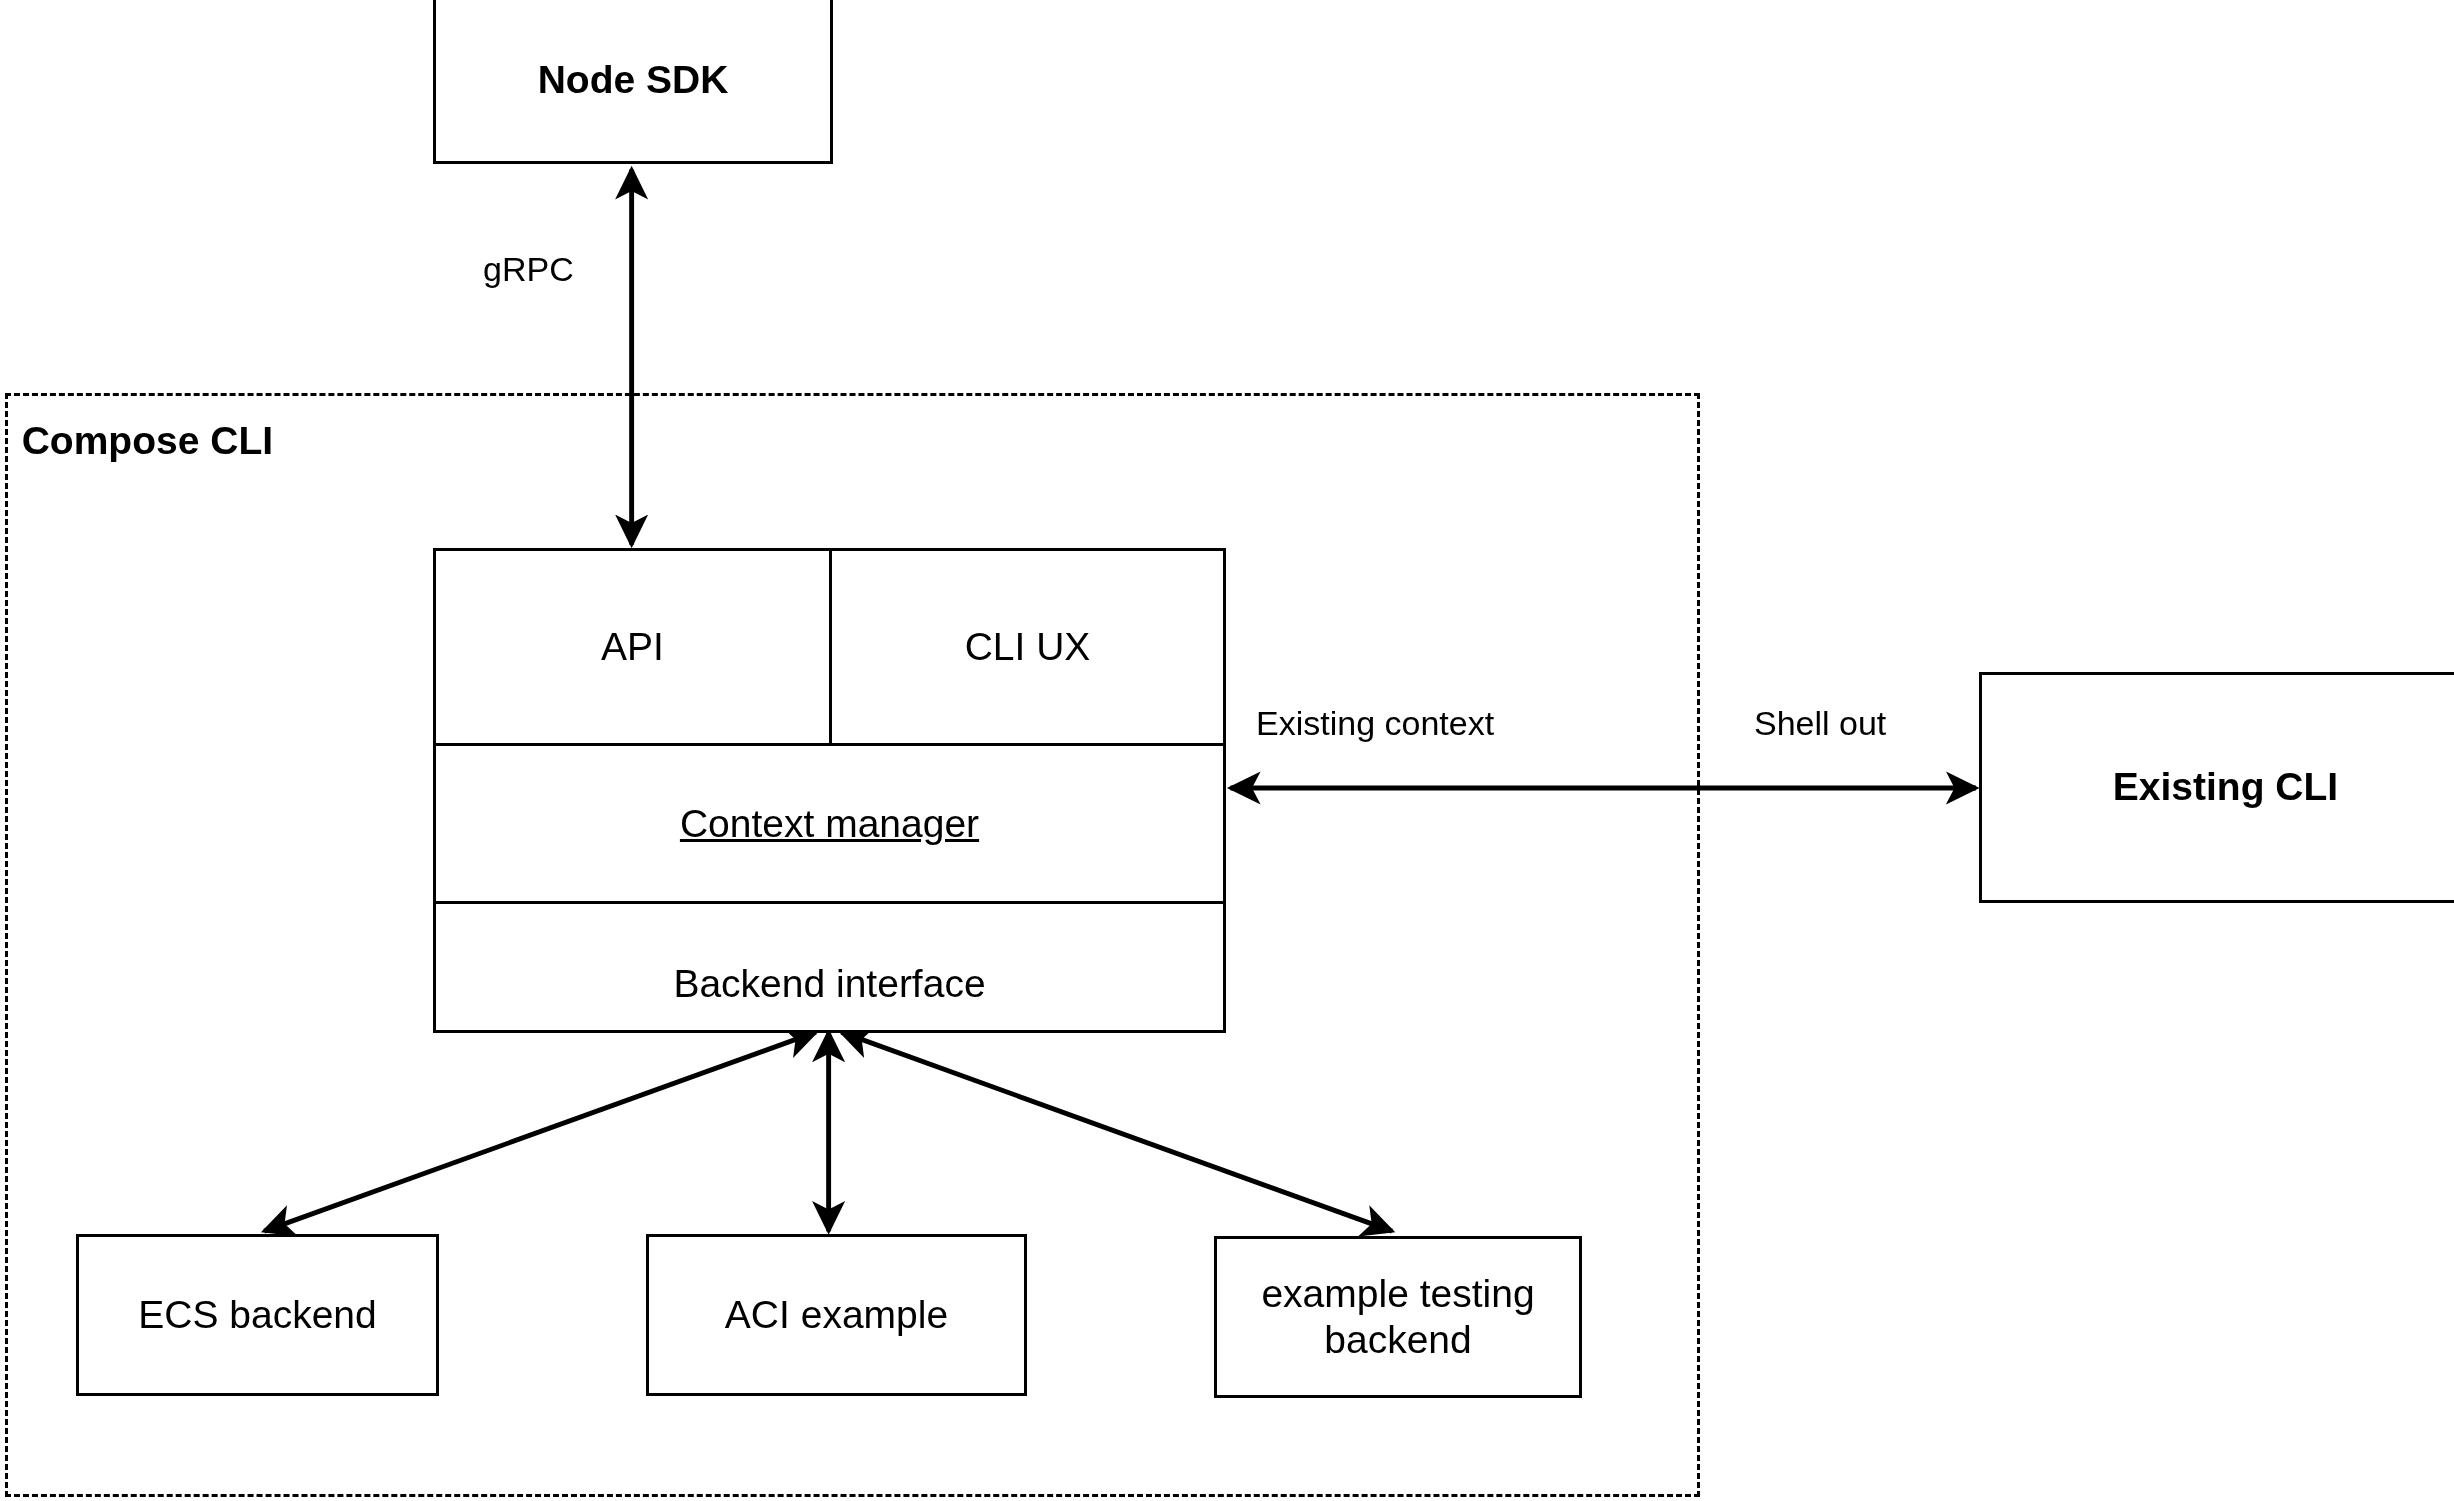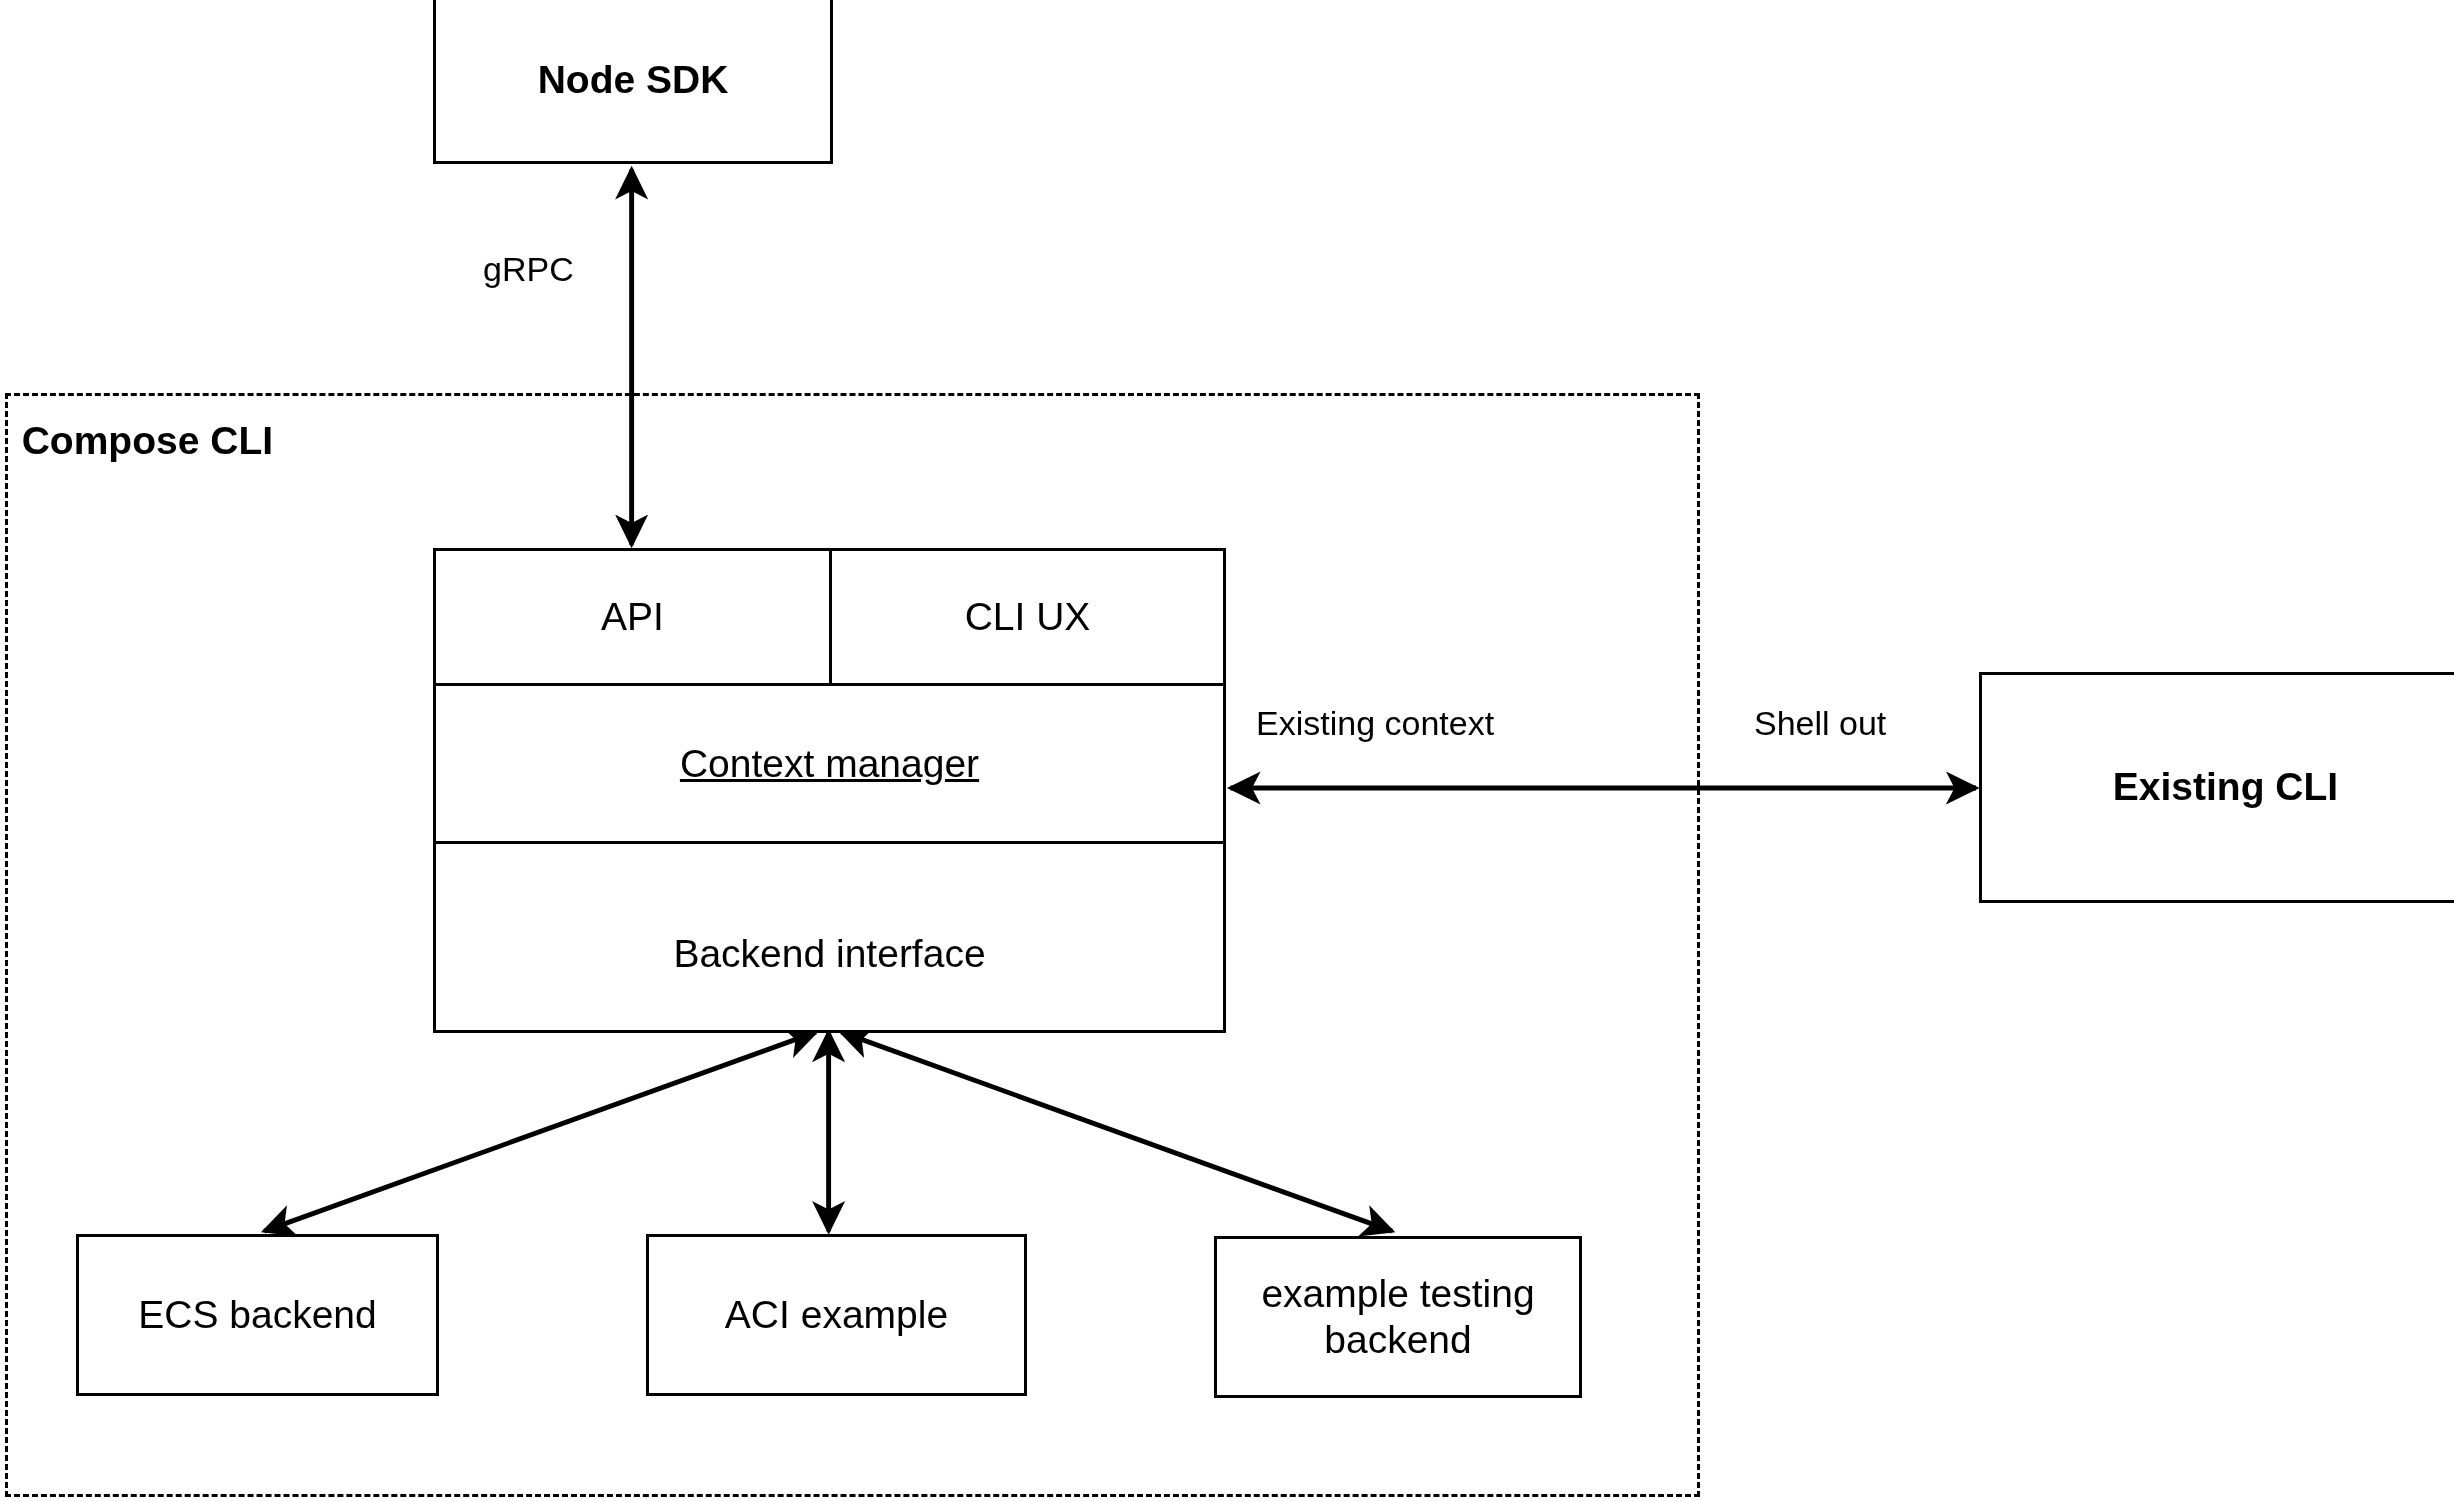--- a/index.html
+++ b/index.html
@@ -126,21 +126,21 @@
   <div class="group" style="left:4.9px; top:393px; width:1695px; height:1104px;"></div>
   <div class="group-label" style="left:21.7px; top:419px;">Compose CLI</div>
 
   <div class="node bold" style="left:433px; top:-3.9px; width:400px; height:168px;">
     <span>Node SDK</span>
   </div>
 
   <div class="edge-label" style="left:483px; top:250px;">gRPC</div>
 
   <div class="stack" style="left:433px; top:548px; width:793px; height:485px;">
-    <div class="stack-row" style="height:132px;border-radius:9px;">
+    <div class="stack-row" style="height:192px;border-radius:9px;">
       <div class="stack-cell" style="width:393px;">
         <span>API</span>
       </div>
       <div class="stack-cell" style="flex:1 1 auto;">
         <span>CLI UX</span>
       </div>
     </div>
     <div class="stack-row" style="height:158px;text-decoration:underline;">
       <div class="stack-cell" style="flex:1 1 auto;">
         <span>Context manager</span>

